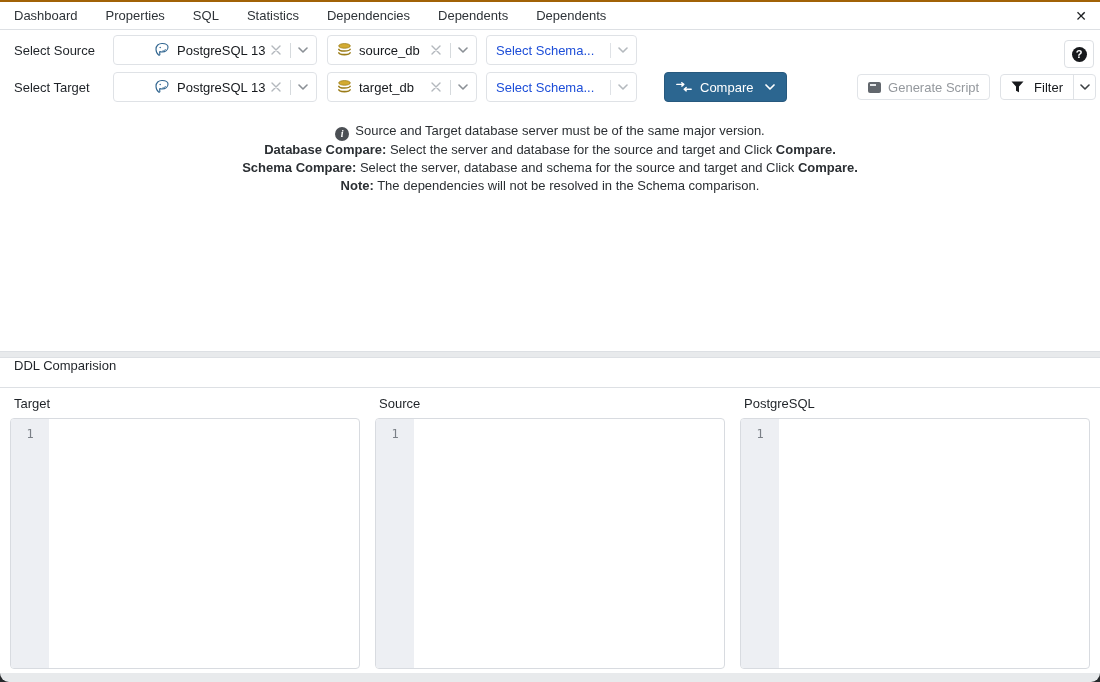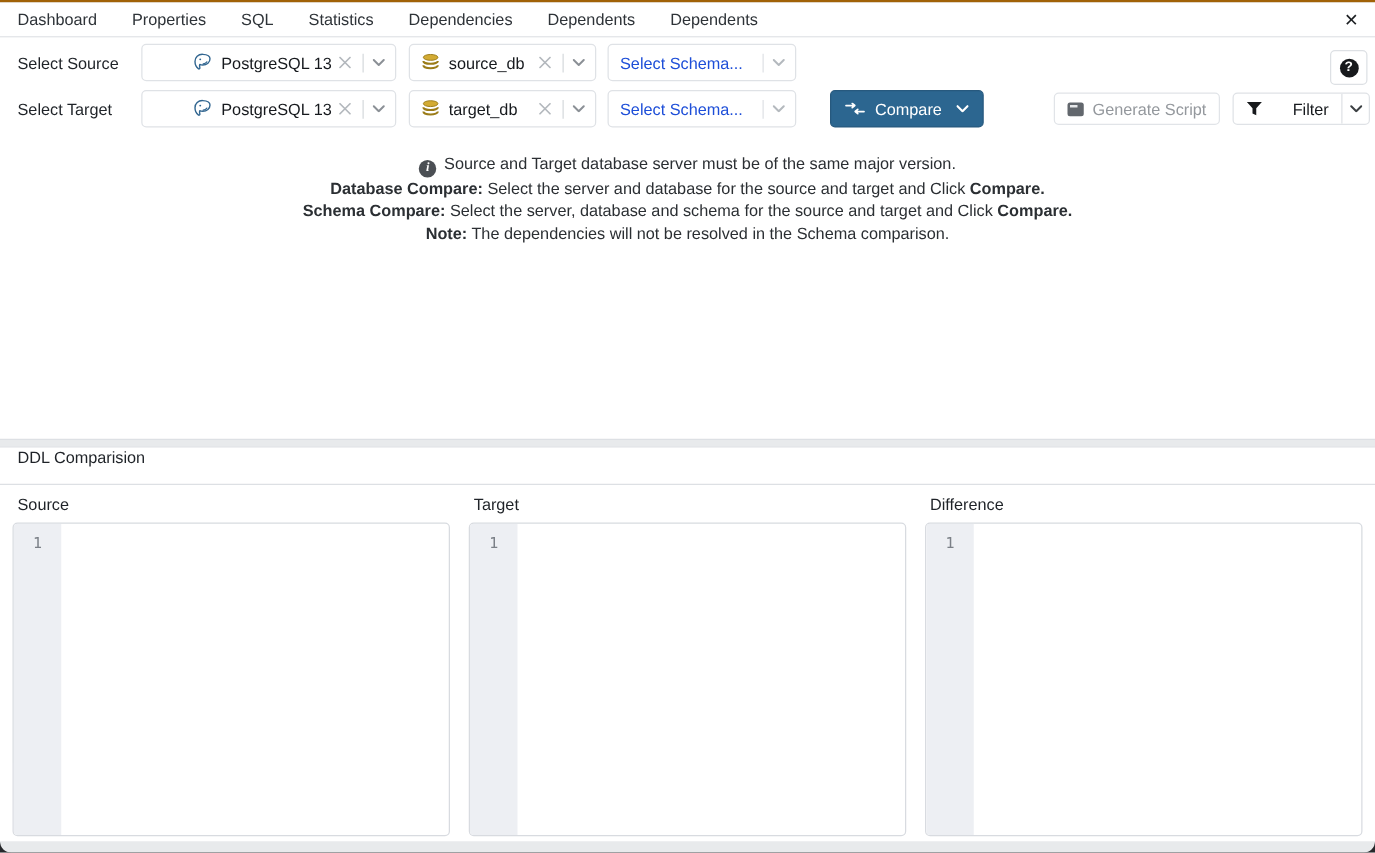--- a/index.html
+++ b/index.html
@@ -93,21 +93,21 @@
     background:#fff; border:1px solid #e1e4e8; border-radius:4px;
     color:#94989d; font-size:13px;
     display:flex; align-items:center; gap:7px; cursor:default;
   }
   .script-icon { position:relative; width:13px; height:11px; background:#62676d; border-radius:2px; }
   .script-icon::after { content:""; position:absolute; left:2px; top:2px; width:6px; height:2px; background:#e6e8ea; }
   .filter-group {
     display:flex; height:26px;
     background:#fff; border:1px solid #dfe2e6; border-radius:4px; overflow:hidden;
   }
-  .filter-main { display:flex; align-items:center; gap:24px; padding:0 10px; font-size:13px; color:#16191d; cursor:pointer; }
+  .filter-main { display:flex; align-items:center; gap:10px; padding:0 10px; font-size:13px; color:#16191d; cursor:pointer; }
   .filter-caret { display:flex; align-items:center; justify-content:center; width:22px; border-left:1px solid #dfe2e6; color:#3c4043; cursor:pointer; }
 
   
   .info { position:absolute; top:92px; left:0; right:0; text-align:center; font-size:13px; color:#2b2f33; }
   .info div { line-height:18px; }
   .info b { font-weight:bold; }
   .info-i {
     display:inline-flex; width:14px; height:14px; border-radius:50%;
     background:#4b4f54; color:#fff; font-size:10px; font-weight:bold;
     align-items:center; justify-content:center;
@@ -356,23 +356,23 @@
   </div>
 
   <div class="gap"></div>
 
   <div class="ddl-header">
     <span>DDL Comparision</span>
   </div>
 
   <div class="ddl-body">
     <div class="panel-headers">
+      <div class="ph">Target</div>
       <div class="ph">Source</div>
-      <div class="ph">Target</div>
-      <div class="ph">Difference</div>
+      <div class="ph">PostgreSQL</div>
     </div>
     <div class="editors">
       <div class="editor">
         <div class="gutter">
           <span>1</span>
         </div>
         <div class="editor-content"></div>
       </div>
       <div class="editor">
         <div class="gutter">

